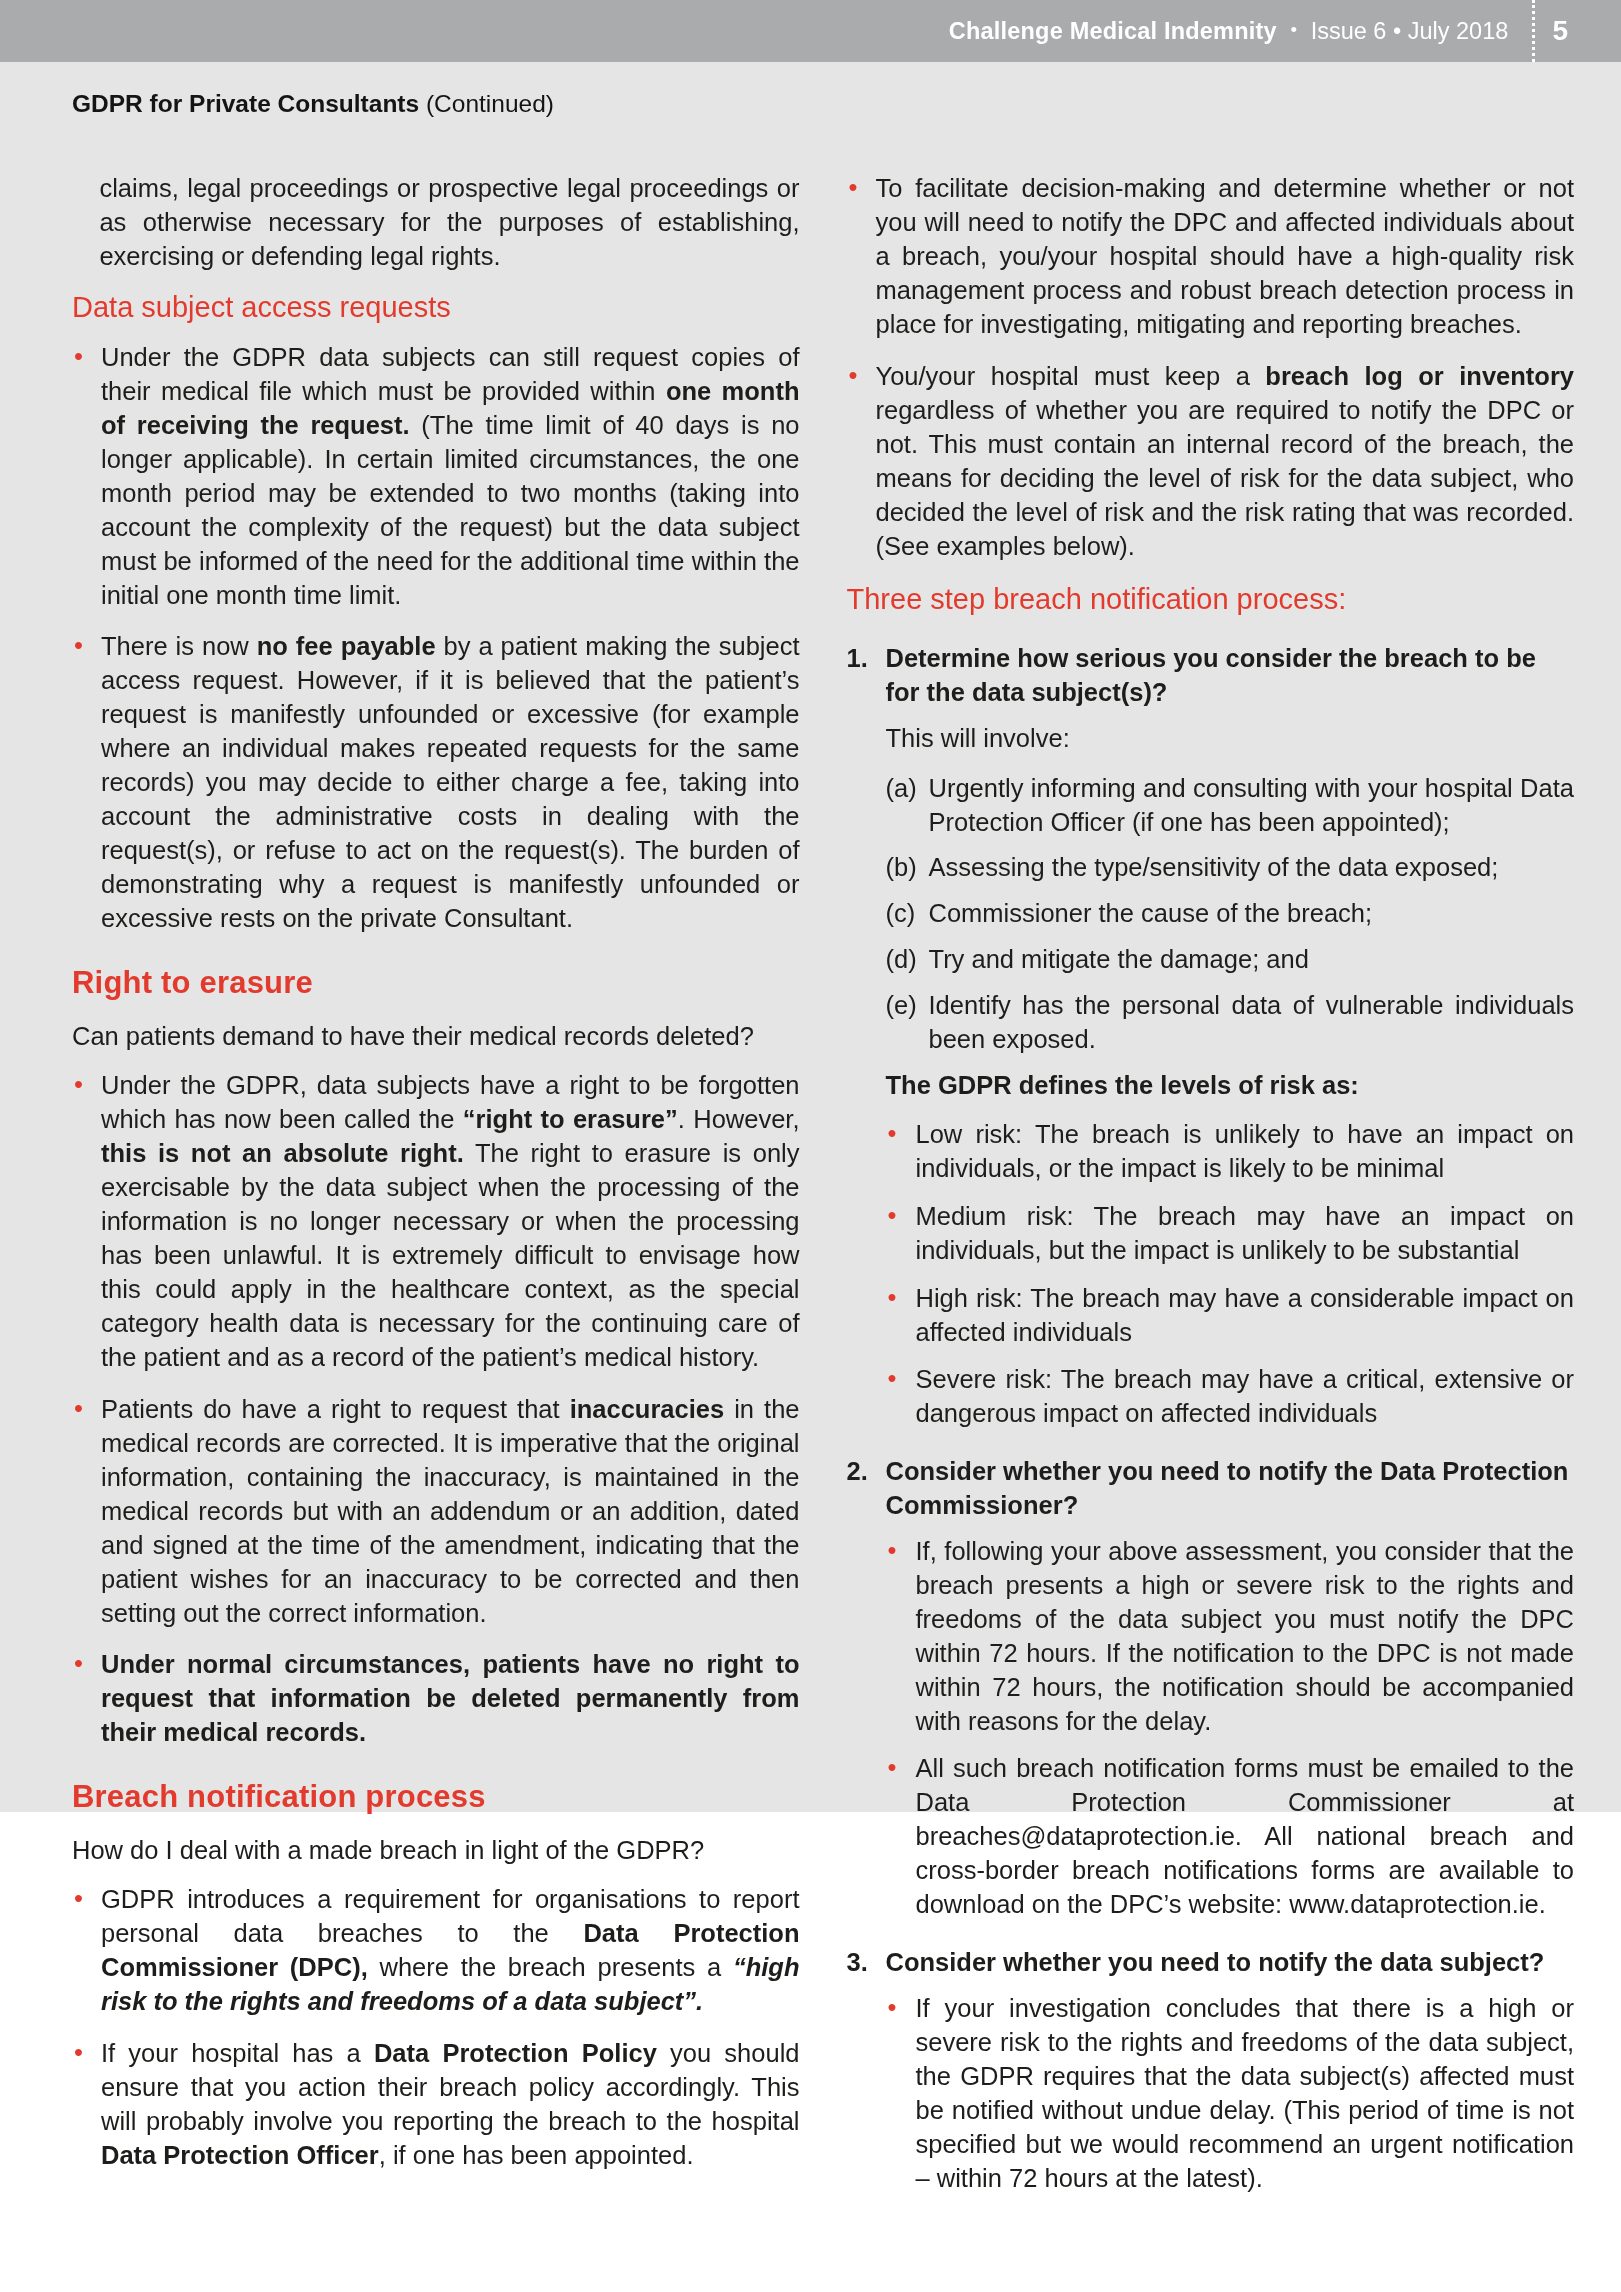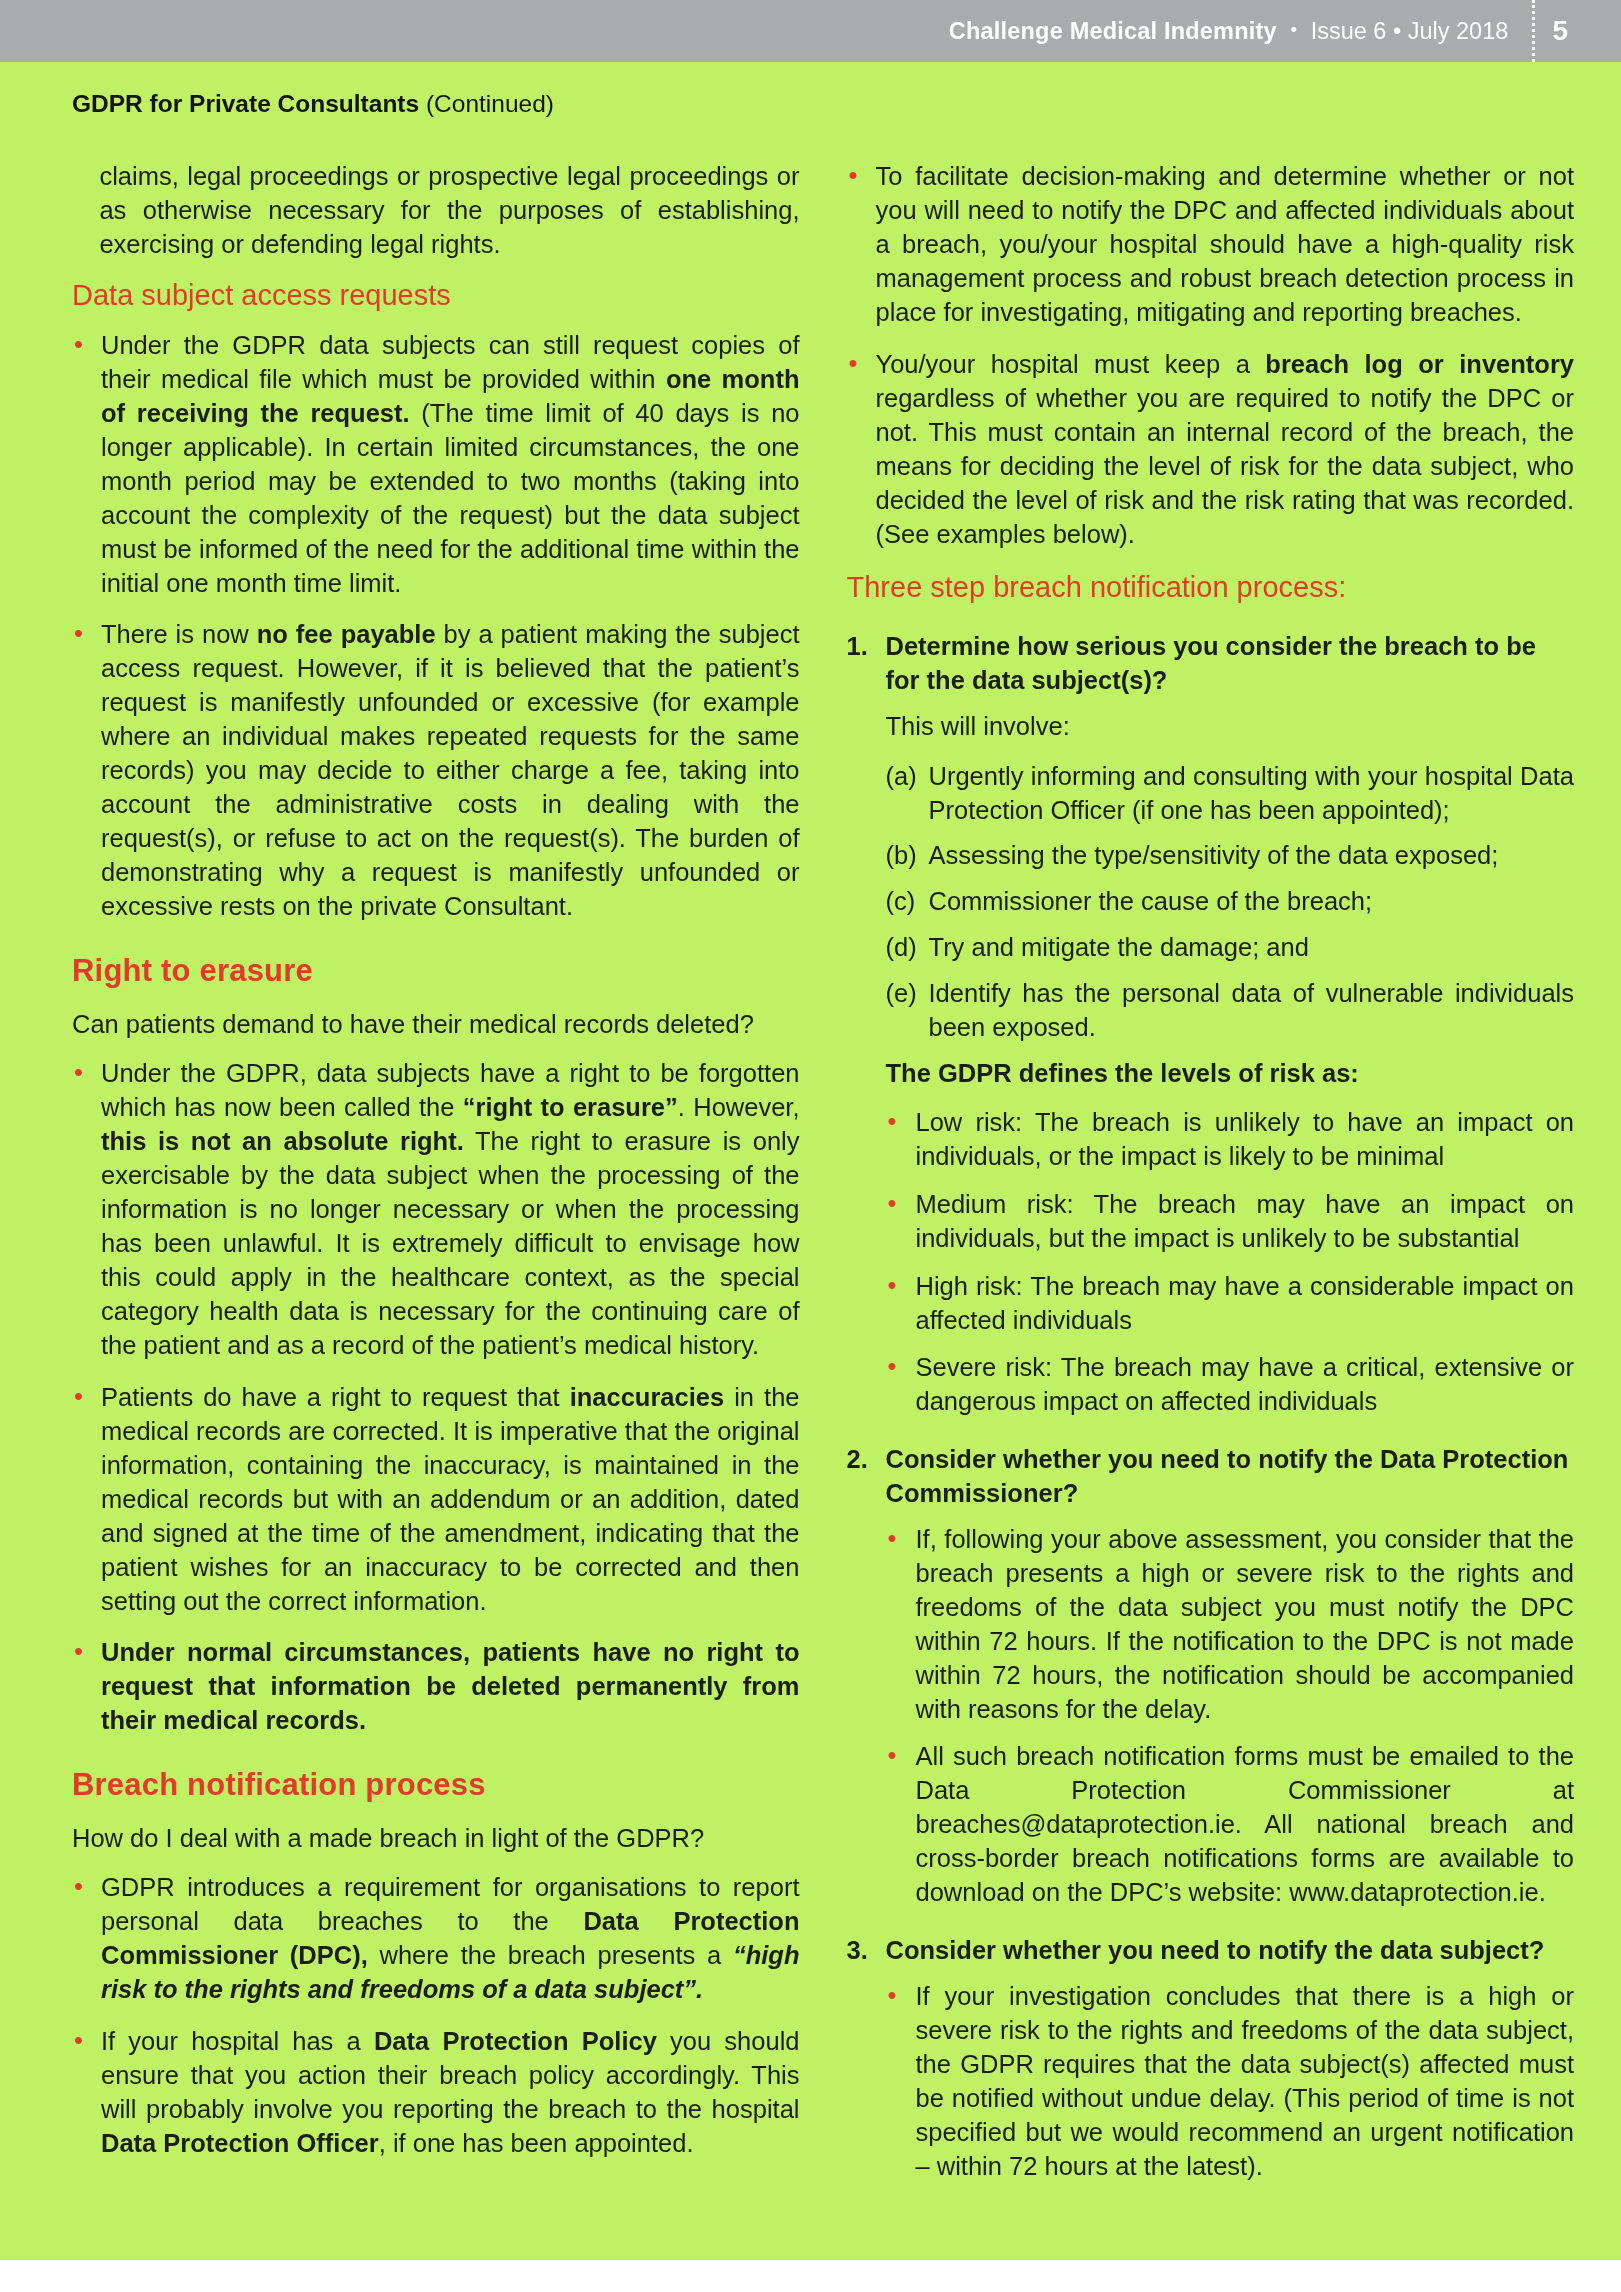--- a/index.html
+++ b/index.html
@@ -6,21 +6,21 @@
     --red:#e23a2c;
     --gray:#a9abad;
     --ink:#1d1d1b;
   }
   html,body{margin:0;padding:0;background:#ffffff;}
   body{
     width:1621px;height:2293px;overflow:hidden;
     font-family:"Liberation Sans", sans-serif;
     -webkit-font-smoothing:antialiased;
   }
-  .page{position:relative;width:1621px;height:2260px;background:#bef264;}
+  .page{position:relative;width:1621px;height:1812px;background:#e5e5e5;}
 
   
   .band{
     background:var(--gray);
     height:62px;
     display:flex;align-items:center;justify-content:flex-end;
     padding-right:47px;
     color:#fff;font-size:23.5px;
   }
   .brand{font-weight:700;letter-spacing:0.2px;}
@@ -36,21 +36,21 @@
   
   .doctitle{
     margin:27.4px 47px 0 72px;
     font-size:24.5px;color:#141414;line-height:29px;
   }
   .doctitle .tb{font-weight:700;}
 
   
   .cols{display:flex;gap:47px;margin:41px 47px 0 72px;}
   .col{width:727px;flex:1 1 0;}
-  .col > :first-child{margin-top:0;}
+  .col > :first-child{margin-top:12px;}
 
   
   .p,.bullet,.num,.letter{
     font-size:25.5px;line-height:34px;color:var(--ink);
     text-align:justify;
   }
   .p{margin:0 0 15.7px;}
   .ind1{padding-left:27.4px;}
   .ind2{padding-left:39px;}
   .pb{font-weight:700;text-align:left;}

